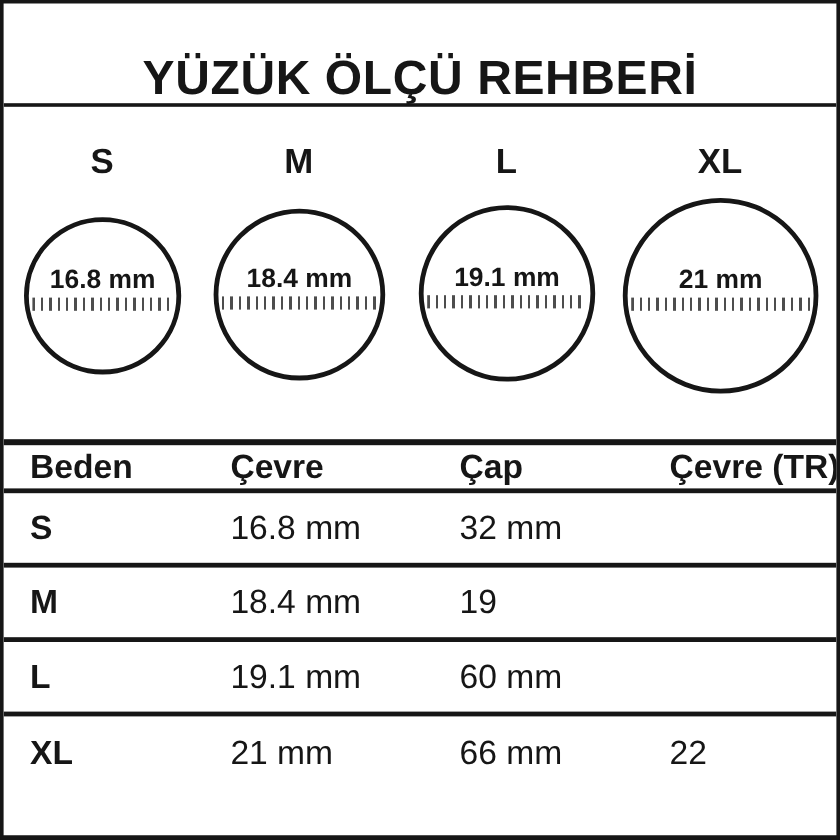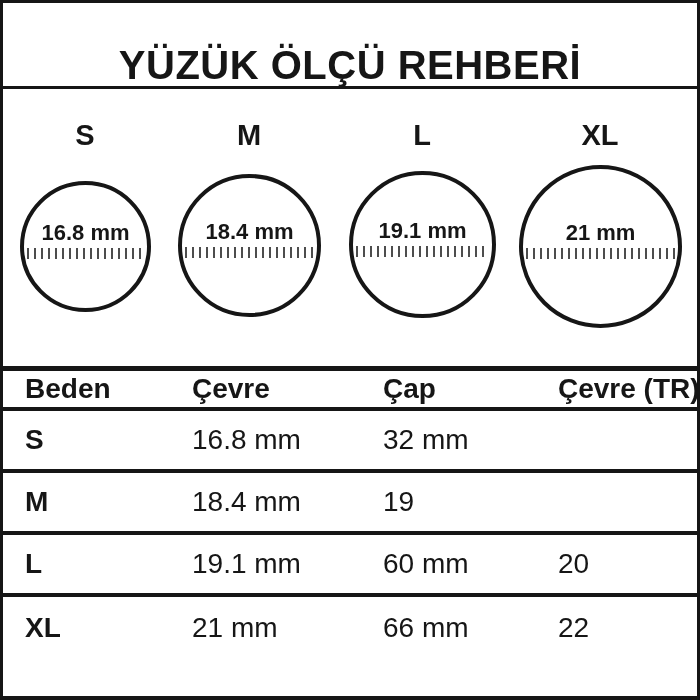--- a/index.html
+++ b/index.html
@@ -159,21 +159,20 @@
     <div class="t-row">
       <div class="cell bold">M</div>
       <div class="cell">18.4 mm</div>
       <div class="cell">19</div>
     </div>
 
     <div class="t-row">
       <div class="cell bold">L</div>
       <div class="cell">19.1 mm</div>
       <div class="cell">60 mm</div>
-      <div class="cell">20</div>
     </div>
 
     <div class="t-row">
       <div class="cell bold">XL</div>
       <div class="cell">21 mm</div>
       <div class="cell">66 mm</div>
       <div class="cell">22</div>
     </div>
 
   </section>

